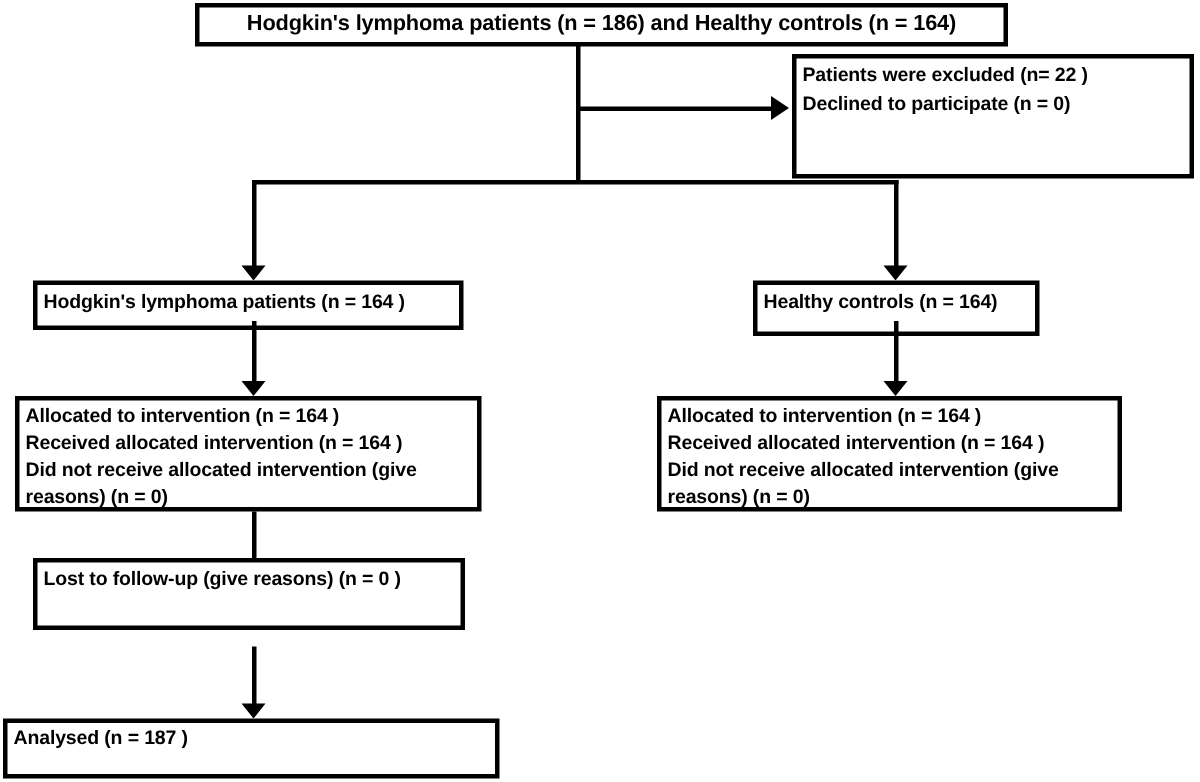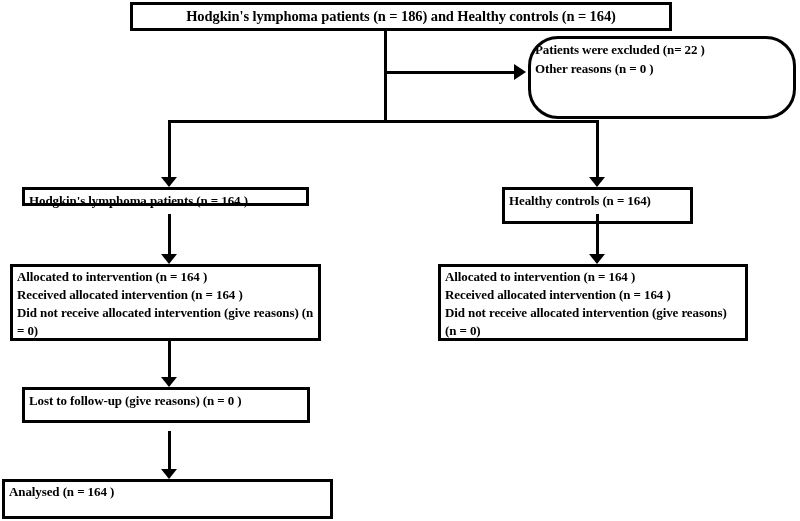--- a/index.html
+++ b/index.html
@@ -1,20 +1,20 @@
 <!DOCTYPE html>
 <html><head>
 <meta charset="utf-8">
 <style>
   html,body{margin:0;padding:0;background:#ffffff;}
   .canvas{
     position:relative;
     width:800px;height:521px;
     background:#ffffff;
-    font-family:Liberation Serif, serif;
+    font-family:Liberation Sans, sans-serif;
     color:#000;
     overflow:hidden;
   }
   .box{
     position:absolute;
     border:3px solid #000;
     background:#fff;
     box-sizing:border-box;
     font-weight:bold;
     font-size:13px;
@@ -51,34 +51,34 @@
 <div class="canvas">
 
   <div class="box title-box" style="left:130px;top:2px;width:542px;height:29px;">
     <span>Hodgkin's lymphoma patients (n = 186) and Healthy controls (n = 164)</span>
   </div>
 
   <div class="vline" style="left:384px;top:29px;height:93px;"></div>
   <div class="hline" style="left:385px;top:71px;width:130px;"></div>
   <div class="arrow-right" style="left:514px;top:64px;"></div>
 
-  <div class="box" style="left:528px;top:36px;width:268px;height:83px;line-height:19px;border-radius:30px;">
+  <div class="box" style="left:528px;top:36px;width:268px;height:83px;line-height:19px;">
     <div class="line">Patients were excluded (n= 22 )</div>
-    <div class="line">Other reasons (n = 0 )</div>
+    <div class="line">Declined to participate (n = 0)</div>
   </div>
 
   <div class="hline" style="left:168px;top:120px;width:431px;"></div>
 
   <div class="vline" style="left:168px;top:120px;height:58px;"></div>
   <div class="arrow-down" style="left:161px;top:177px;"></div>
 
   <div class="vline" style="left:596px;top:120px;height:58px;"></div>
   <div class="arrow-down" style="left:589px;top:177px;"></div>
 
-  <div class="box" style="left:22px;top:187px;width:287px;height:19px;line-height:20px;">
+  <div class="box" style="left:22px;top:187px;width:287px;height:33px;line-height:20px;">
     <span>Hodgkin's lymphoma patients (n = 164 )</span>
   </div>
 
   <div class="box" style="left:502px;top:187px;width:191px;height:37px;line-height:20px;">
     <span>Healthy controls (n = 164)</span>
   </div>
 
   <div class="vline" style="left:168px;top:214px;height:42px;"></div>
   <div class="arrow-down" style="left:161px;top:254px;"></div>
 
@@ -93,24 +93,24 @@
 
   <div class="box" style="left:438px;top:264px;width:310px;height:77px;">
     <div class="line">Allocated to intervention (n = 164 )</div>
     <div class="line">Received allocated intervention (n = 164 )</div>
     <div class="line">Did not receive allocated intervention (give reasons) (n = 0)</div>
   </div>
 
   <div class="vline" style="left:168px;top:341px;height:38px;"></div>
   <div class="arrow-down" style="left:161px;top:377px;"></div>
 
-  <div class="box" style="left:22px;top:387px;width:288px;height:36px;line-height:19px;">
+  <div class="box" style="left:22px;top:372px;width:288px;height:48px;line-height:19px;">
     <div class="line">Lost to follow-up (give reasons) (n = 0 )</div>
   </div>
 
   <div class="vline" style="left:168px;top:431px;height:39px;"></div>
   <div class="arrow-down" style="left:161px;top:469px;"></div>
 
   <div class="box" style="left:2px;top:479px;width:331px;height:40px;line-height:17px;">
-    <div class="line">Analysed (n = 164 )</div>
+    <div class="line">Analysed (n = 187 )</div>
   </div>
 
 </div>
 
 </body></html>

